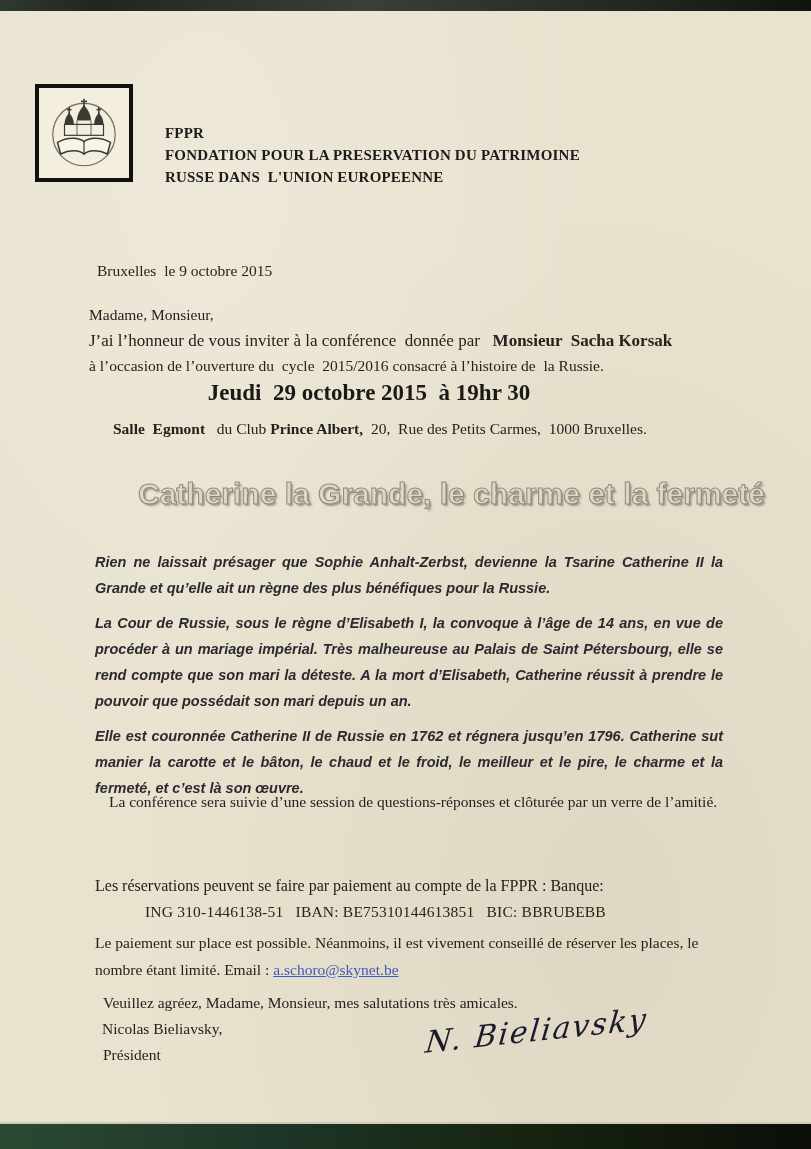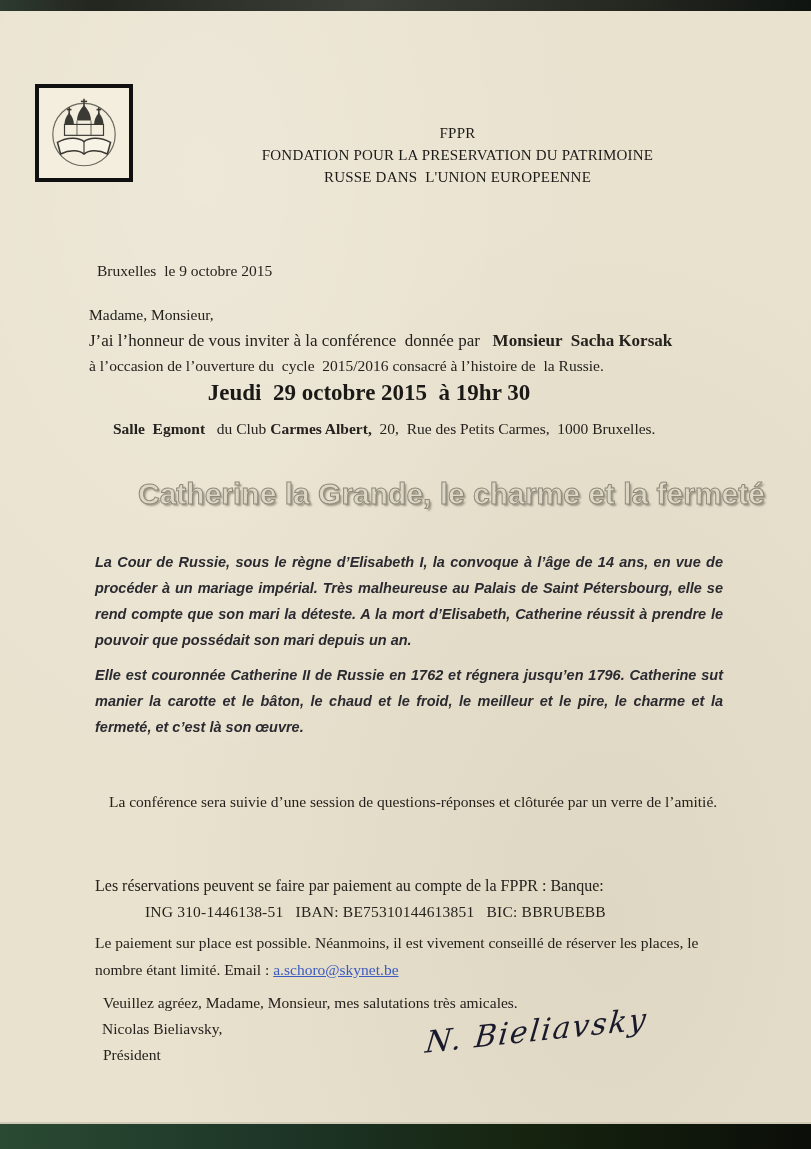--- a/index.html
+++ b/index.html
@@ -35,21 +35,21 @@
     position: absolute; left: 35px; top: 84px;
     width: 90px; height: 90px;
     border: 4px solid #101010;
     background: #f3eedd;
     display: flex; align-items: center; justify-content: center;
   }
 
   
   .org-block {
     position: absolute; left: 165px; top: 122px; width: 585px;
-    text-align: center; font-weight: normal; font-size: 15px;
+    font-weight: bold; font-size: 15px;
     line-height: 22px; letter-spacing: 0.2px; color: #1d1b18;
   }
 
   .dateline { left: 97px; top: 262px; font-size: 15.5px; }
   .salutation { left: 89px; top: 306px; font-size: 15.5px; }
   .invite1 { left: 89px; top: 331px; font-size: 17px; }
   .invite2 { left: 89px; top: 357px; font-size: 15.5px; }
   .bold { font-weight: bold; }
 
   .event-line {
@@ -135,25 +135,26 @@
   <div class="abs dateline pre">Bruxelles  le 9 octobre 2015</div>
 
   <div class="abs salutation pre">Madame, Monsieur,</div>
 
   <div class="abs invite1 pre"><span class="pre">J’ai l’honneur de vous inviter à la conférence  donnée par   </span><span class="bold pre">Monsieur  Sacha Korsak</span></div>
 
   <div class="abs invite2 pre">à l’occasion de l’ouverture du  cycle  2015/2016 consacré à l’histoire de  la Russie.</div>
 
   <div class="abs event-line pre">Jeudi  29 octobre 2015  à 19hr 30</div>
 
-  <div class="abs venue-line pre"><span class="bold pre">Salle  Egmont</span><span class="pre">   du Club </span><span class="bold pre">Carmes Albert,</span><span class="pre">  20,  Rue des Petits Carmes,  1000 Bruxelles.</span></div>
+  <div class="abs venue-line pre"><span class="bold pre">Salle  Egmont</span><span class="pre">   du Club </span><span class="bold pre">Prince Albert,</span><span class="pre">  20,  Rue des Petits Carmes,  1000 Bruxelles.</span></div>
 
   <div class="abs lecture-title">Catherine la Grande, le charme et la fermeté</div>
 
   <div class="abs abstract">
+    <p>Rien ne laissait présager que Sophie Anhalt-Zerbst, devienne la Tsarine Catherine II la Grande et  qu’elle ait un  règne des plus bénéfiques pour la Russie.</p>
     <p>La Cour de Russie, sous le règne d’Elisabeth I, la convoque à l’âge de 14 ans, en vue de procéder à un mariage impérial. Très malheureuse au Palais de Saint Pétersbourg, elle se rend compte que son mari la déteste. A la mort d’Elisabeth, Catherine réussit à prendre le pouvoir que possédait son mari depuis un an.</p>
     <p>Elle est couronnée Catherine II de Russie en 1762 et régnera jusqu’en 1796. Catherine sut manier la carotte et le bâton, le chaud et le froid, le meilleur et le pire, le charme et la fermeté, et c’est là son œuvre.</p>
   </div>
 
   <div class="abs conf-note">La conférence sera suivie  d’une session de questions-réponses et clôturée par un verre de l’amitié.</div>
 
 
   <div class="abs resa-line pre">Les réservations peuvent se faire par paiement au compte de la FPPR : Banque:</div>
 
   <div class="abs bank-line pre">ING 310-1446138-51   IBAN: BE75310144613851   BIC: BBRUBEBB</div>

